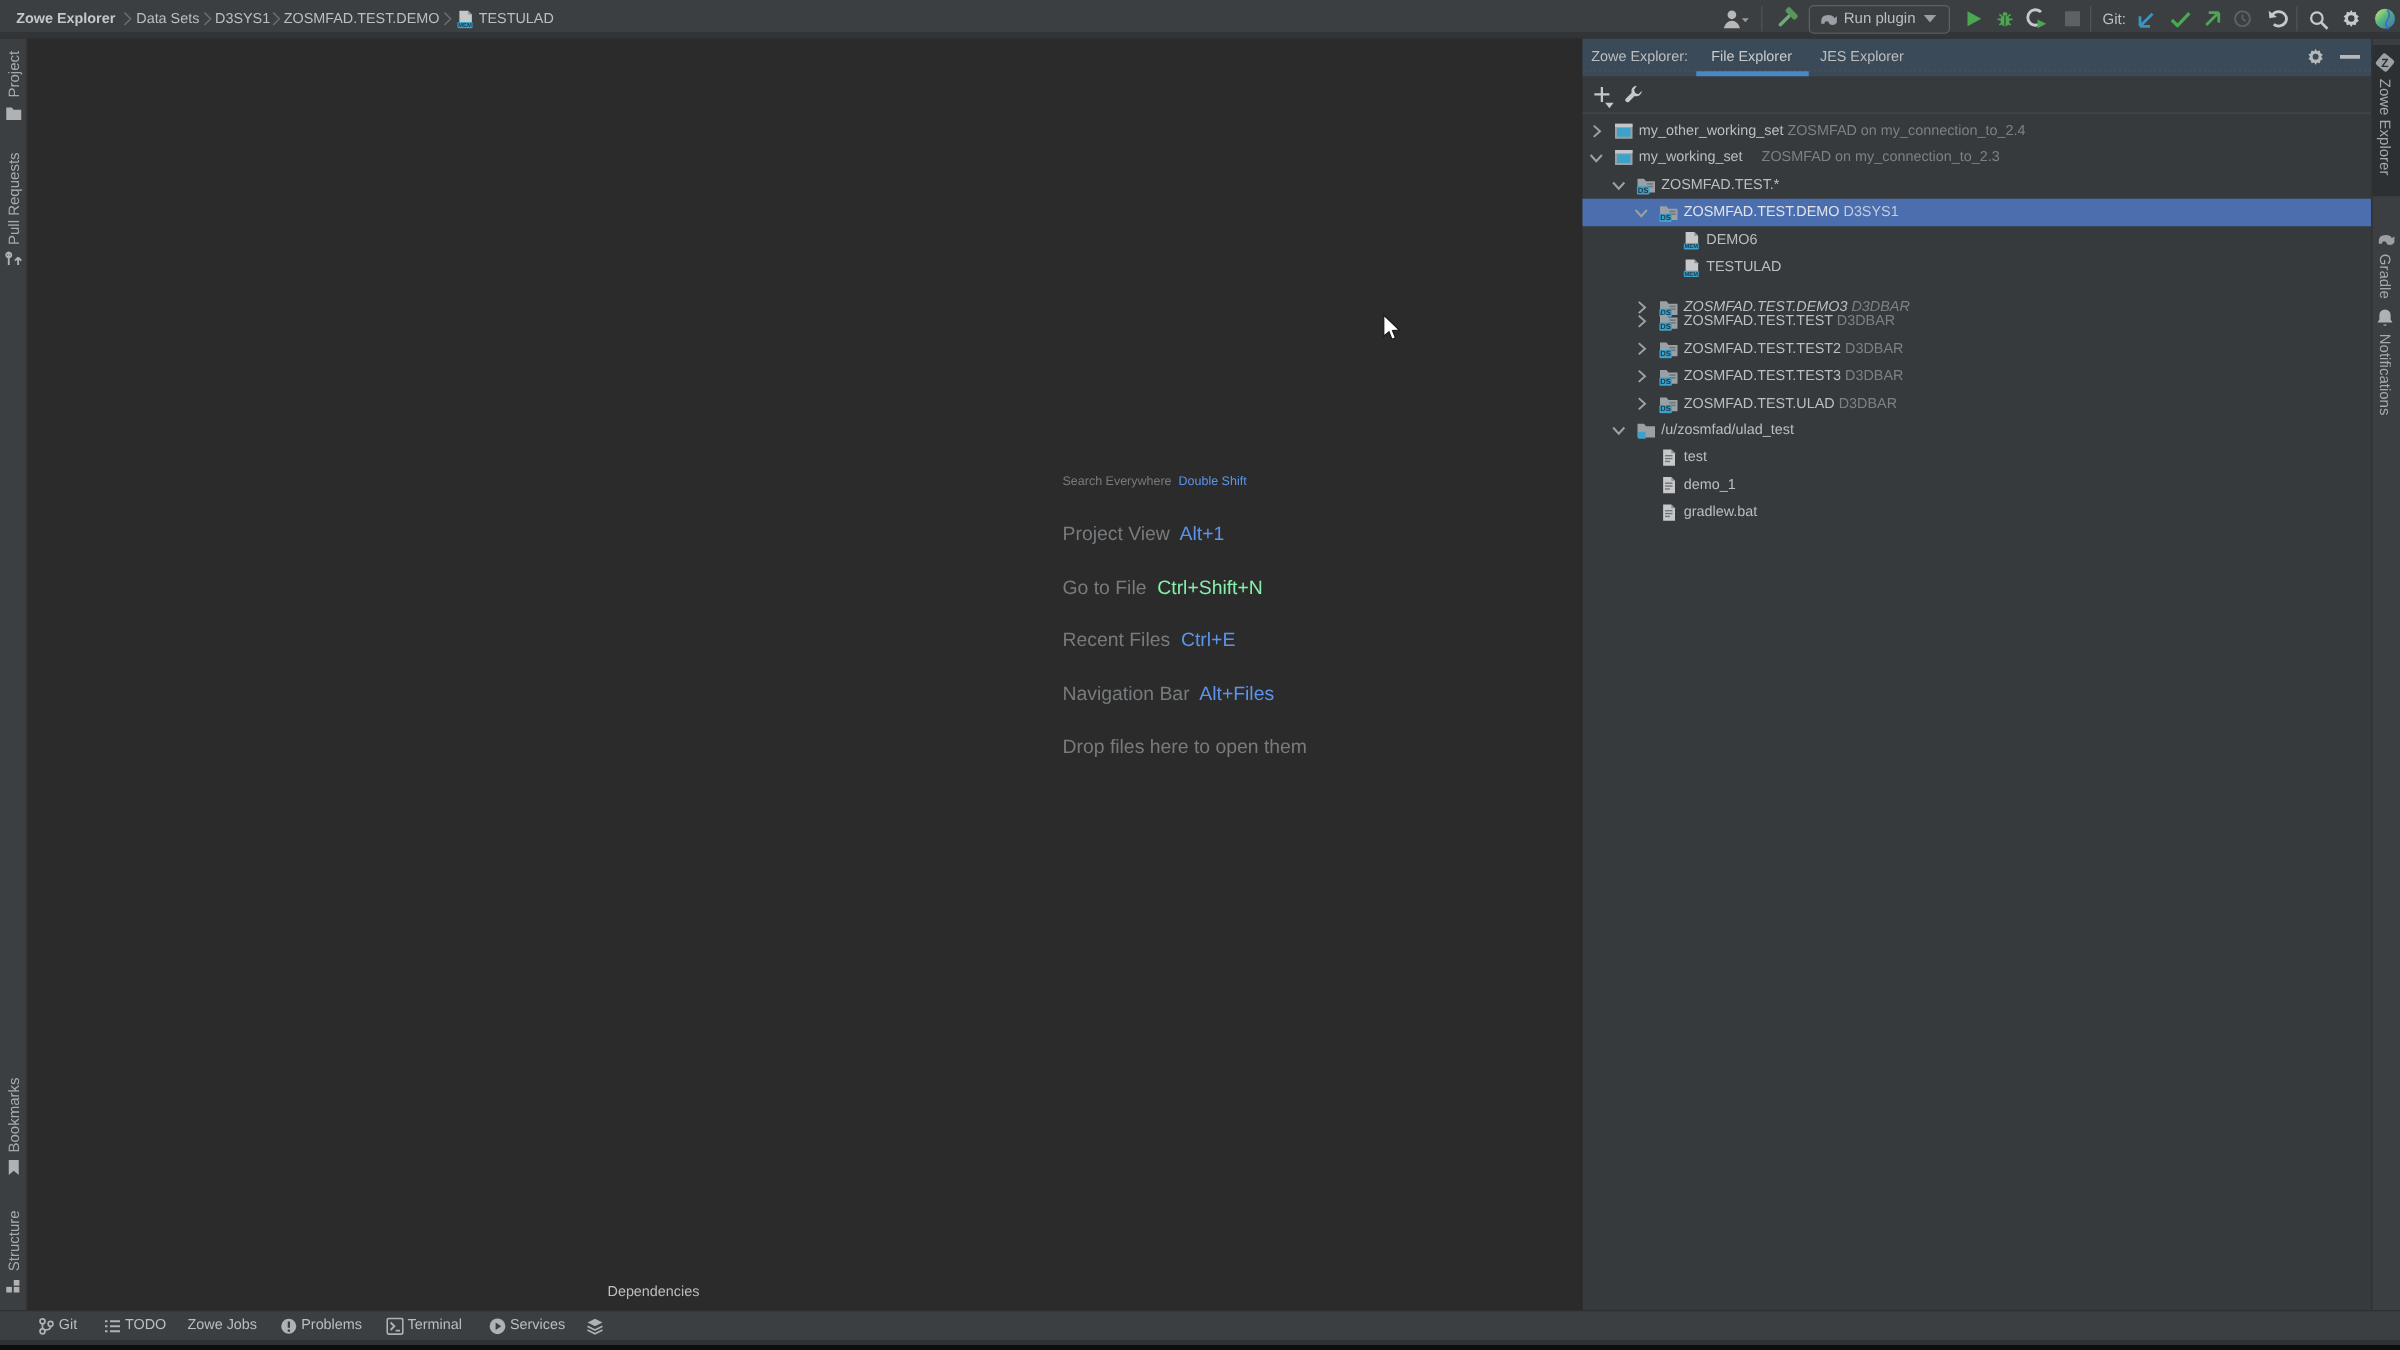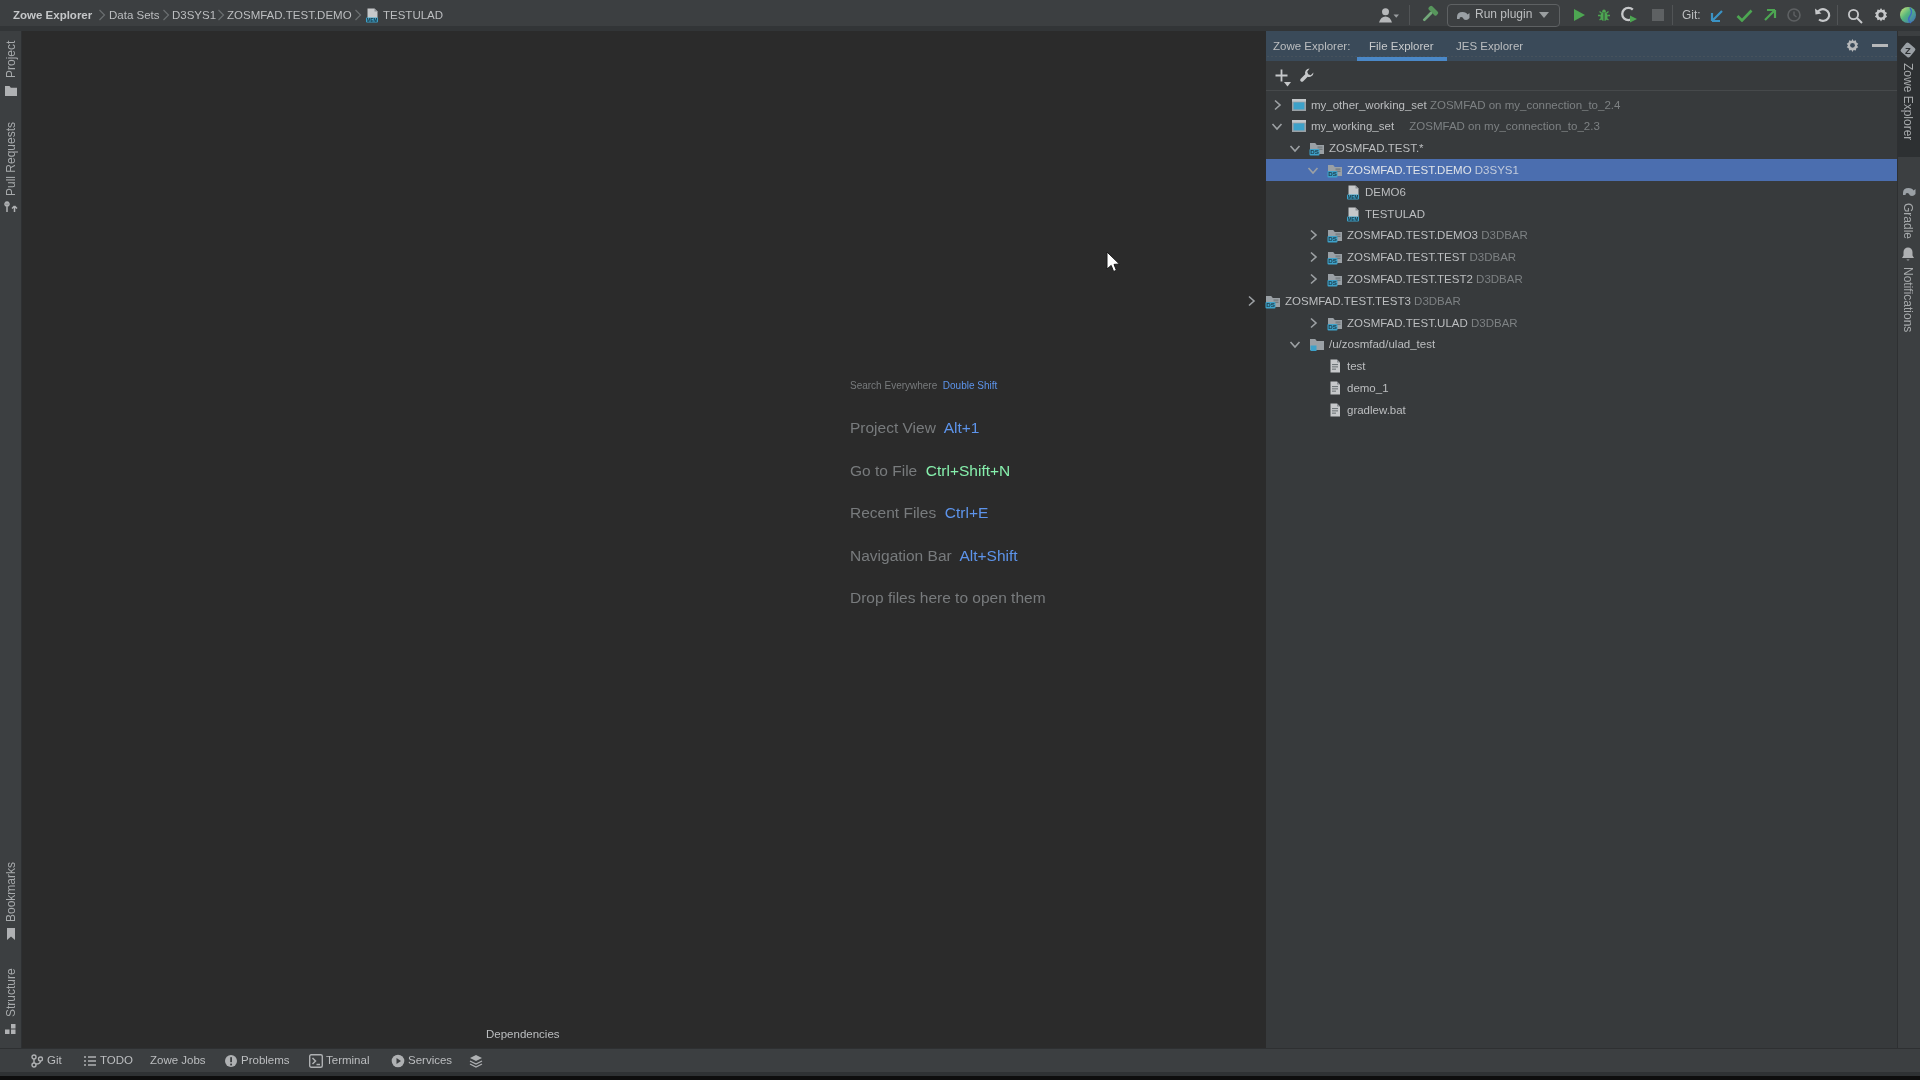--- a/index.html
+++ b/index.html
@@ -122,21 +122,21 @@
 <svg width="13" height="12" viewBox="0 0 13 12" style="position:absolute;left:4px;top:1023px;">
     <rect x="7" y="1" width="4.5" height="4.5" fill="#afb1b3"></rect>
     <rect x="1" y="6.5" width="4.5" height="4.5" fill="#afb1b3"></rect>
     <rect x="7" y="6.5" width="4.5" height="4.5" fill="#afb1b3"></rect>
   </svg>
 <div class="abs" style="left:22px;top:31px;width:1243px;height:1017px;background:#2b2b2b;"></div>
 <div class="abs" style="left:850px;top:375px;font-size:10px;line-height:21px;white-space:nowrap;text-align:right;"><span style="color:#787b7d;">Search Everywhere</span>&nbsp; <span style="color:#5d94eb;">Double Shift</span></div>
 <div class="abs" style="left:850px;top:417px;font-size:15.5px;line-height:21px;white-space:nowrap;"><span style="color:#787b7d;">Project View</span>&nbsp; <span style="color:#5d94eb;">Alt+1</span></div>
 <div class="abs" style="left:850px;top:460px;font-size:15.5px;line-height:21px;white-space:nowrap;"><span style="color:#787b7d;">Go to File</span>&nbsp; <span style="color:#86efac;">Ctrl+Shift+N</span></div>
 <div class="abs" style="left:850px;top:502px;font-size:15.5px;line-height:21px;white-space:nowrap;"><span style="color:#787b7d;">Recent Files</span>&nbsp; <span style="color:#5d94eb;">Ctrl+E</span></div>
-<div class="abs" style="left:850px;top:545px;font-size:15.5px;line-height:21px;white-space:nowrap;"><span style="color:#787b7d;">Navigation Bar</span>&nbsp; <span style="color:#5d94eb;">Alt+Shift</span></div>
+<div class="abs" style="left:850px;top:545px;font-size:15.5px;line-height:21px;white-space:nowrap;"><span style="color:#787b7d;">Navigation Bar</span>&nbsp; <span style="color:#5d94eb;">Alt+Files</span></div>
 <div class="abs" style="left:850px;top:587px;font-size:15.5px;line-height:21px;white-space:nowrap;"><span style="color:#787b7d;">Drop files here to open them</span></div>
 <svg width="16" height="24" viewBox="0 0 16 24" style="position:absolute;left:1106px;top:251px;">
     <path d="M1 1 L1 18 L5.2 14.4 L7.6 20.5 L10.4 19.3 L8 13.4 L13.4 13 Z" fill="#ffffff" stroke="#1a1a1a" stroke-width="1"></path>
   </svg>
 <div class="abs" style="left:1266px;top:31px;width:631px;height:1017px;background:#373a3c;"></div>
 <div class="abs" style="left:1266px;top:31px;width:631px;height:30px;background:#3a4a59;"></div>
 <div class="abs" style="left:1273px;top:31px;height:30px;line-height:30px;font-size:11.5px;color:#bcbec0;">Zowe Explorer:</div>
 <div class="abs" style="left:1369px;top:31px;height:30px;line-height:30px;font-size:11.5px;color:#c8cacc;">File Explorer</div>
 <div class="abs" style="left:1267px;top:56px;width:630px;height:1px;background:repeating-linear-gradient(90deg,#46525c 0 2px,transparent 2px 4px);"></div>
 <div class="abs" style="left:1357px;top:57px;width:90px;height:4px;background:#4a88c8;"></div>
@@ -215,21 +215,21 @@
 </div>
 <div class="row" style="left:1266px;top:202.6px;width:631px;">
 <span class="ic" style="left:79px;"><svg width="16" height="16" viewBox="0 0 16 16" style="">
         <path d="M3.5 1.5 h7 l3 3 V13 H3.5 z" fill="#c6c8ca"></path>
         <path d="M10.5 1.5 l3 3 h-3 z" fill="#8b9094"></path>
         <rect x="2" y="10.5" width="12" height="5" rx="1" fill="#3da1c9"></rect>
         <text x="8" y="14.6" font-family="Liberation Sans,sans-serif" font-size="4.6" font-weight="bold" fill="#1e3a46" text-anchor="middle">MEM</text>
       </svg></span>
 <span style="position:absolute;left:99px;color:#bcbec0;">TESTULAD</span>
 </div>
-<div class="row" style="left:1266px;top:224px;width:631px;">
+<div class="row" style="left:1266px;top:235px;width:631px;font-style:italic;">
 <span class="ic" style="left:39px;"><svg width="16" height="16" viewBox="0 0 16 16" style="">
         <path d="M6 3.5 L11 8 L6 12.5" stroke="#9da1a4" stroke-width="1.6" fill="none"></path>
       </svg></span>
 <span class="ic" style="left:61px;"><svg width="16" height="16" viewBox="0 0 16 16" style="">
         <path d="M1 3 h5.2 l1.6 2 H15 v9 H1 z" fill="#9aa0a5"></path>
         <rect x="8.5" y="6.5" width="5" height="1.2" fill="#6f7679"></rect>
         <rect x="8.5" y="8.7" width="5" height="1.2" fill="#6f7679"></rect>
         <rect x="0.5" y="9" width="10" height="6.5" rx="1" fill="#3da1c9"></rect>
         <text x="5.5" y="14.2" font-family="Liberation Sans,sans-serif" font-size="6.2" font-weight="bold" fill="#1e3a46" text-anchor="middle">DS</text>
       </svg></span>
@@ -254,21 +254,21 @@
       </svg></span>
 <span class="ic" style="left:61px;"><svg width="16" height="16" viewBox="0 0 16 16" style="">
         <path d="M1 3 h5.2 l1.6 2 H15 v9 H1 z" fill="#9aa0a5"></path>
         <rect x="8.5" y="6.5" width="5" height="1.2" fill="#6f7679"></rect>
         <rect x="8.5" y="8.7" width="5" height="1.2" fill="#6f7679"></rect>
         <rect x="0.5" y="9" width="10" height="6.5" rx="1" fill="#3da1c9"></rect>
         <text x="5.5" y="14.2" font-family="Liberation Sans,sans-serif" font-size="6.2" font-weight="bold" fill="#1e3a46" text-anchor="middle">DS</text>
       </svg></span>
 <span style="position:absolute;left:81px;color:#bcbec0;">ZOSMFAD.TEST.TEST2 <span style="color:#7d8183;">D3DBAR</span></span>
 </div>
-<div class="row" style="left:1204px;top:289.8px;width:631px;">
+<div class="row" style="left:1266px;top:289.8px;width:631px;">
 <span class="ic" style="left:39px;"><svg width="16" height="16" viewBox="0 0 16 16" style="">
         <path d="M6 3.5 L11 8 L6 12.5" stroke="#9da1a4" stroke-width="1.6" fill="none"></path>
       </svg></span>
 <span class="ic" style="left:61px;"><svg width="16" height="16" viewBox="0 0 16 16" style="">
         <path d="M1 3 h5.2 l1.6 2 H15 v9 H1 z" fill="#9aa0a5"></path>
         <rect x="8.5" y="6.5" width="5" height="1.2" fill="#6f7679"></rect>
         <rect x="8.5" y="8.7" width="5" height="1.2" fill="#6f7679"></rect>
         <rect x="0.5" y="9" width="10" height="6.5" rx="1" fill="#3da1c9"></rect>
         <text x="5.5" y="14.2" font-family="Liberation Sans,sans-serif" font-size="6.2" font-weight="bold" fill="#1e3a46" text-anchor="middle">DS</text>
       </svg></span>

